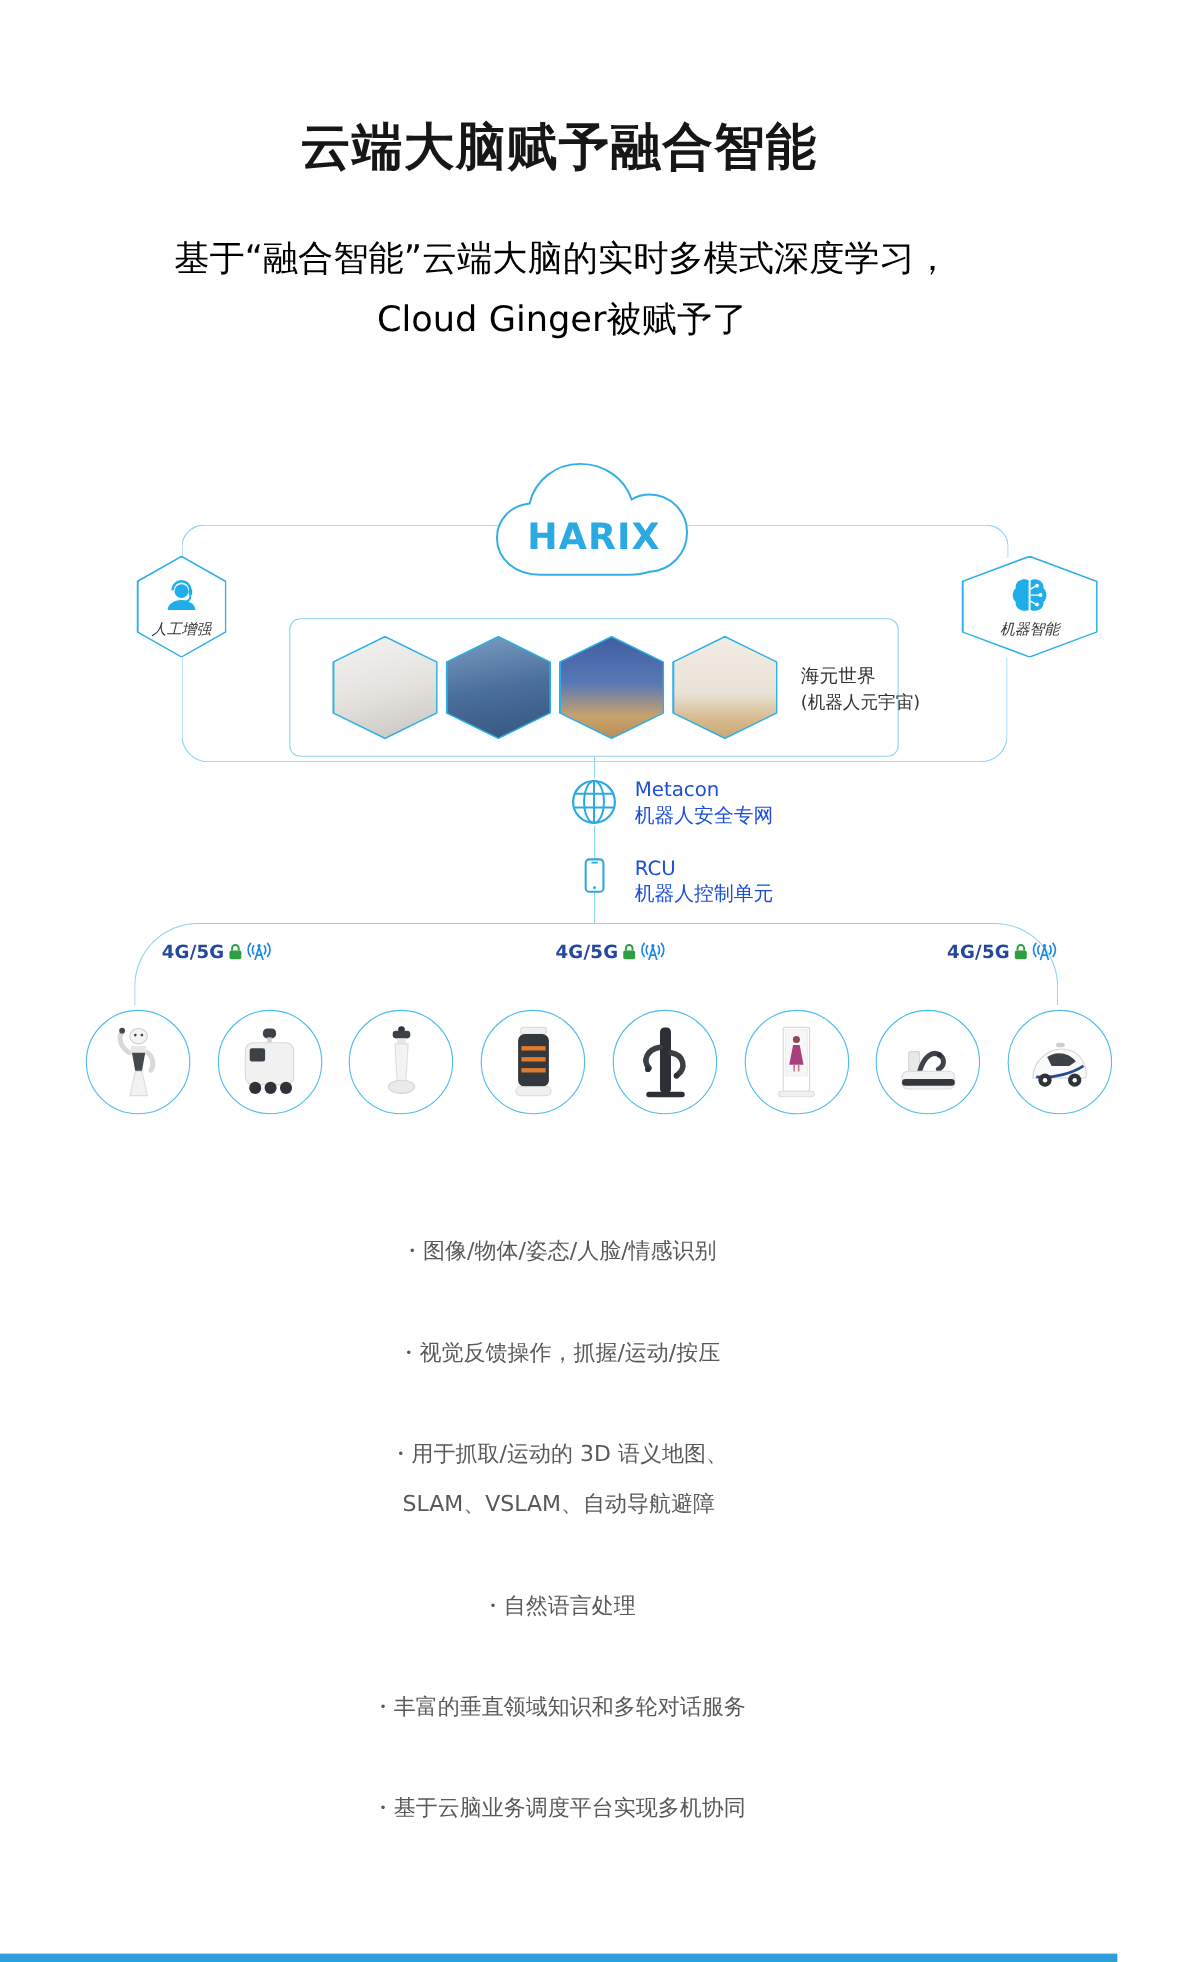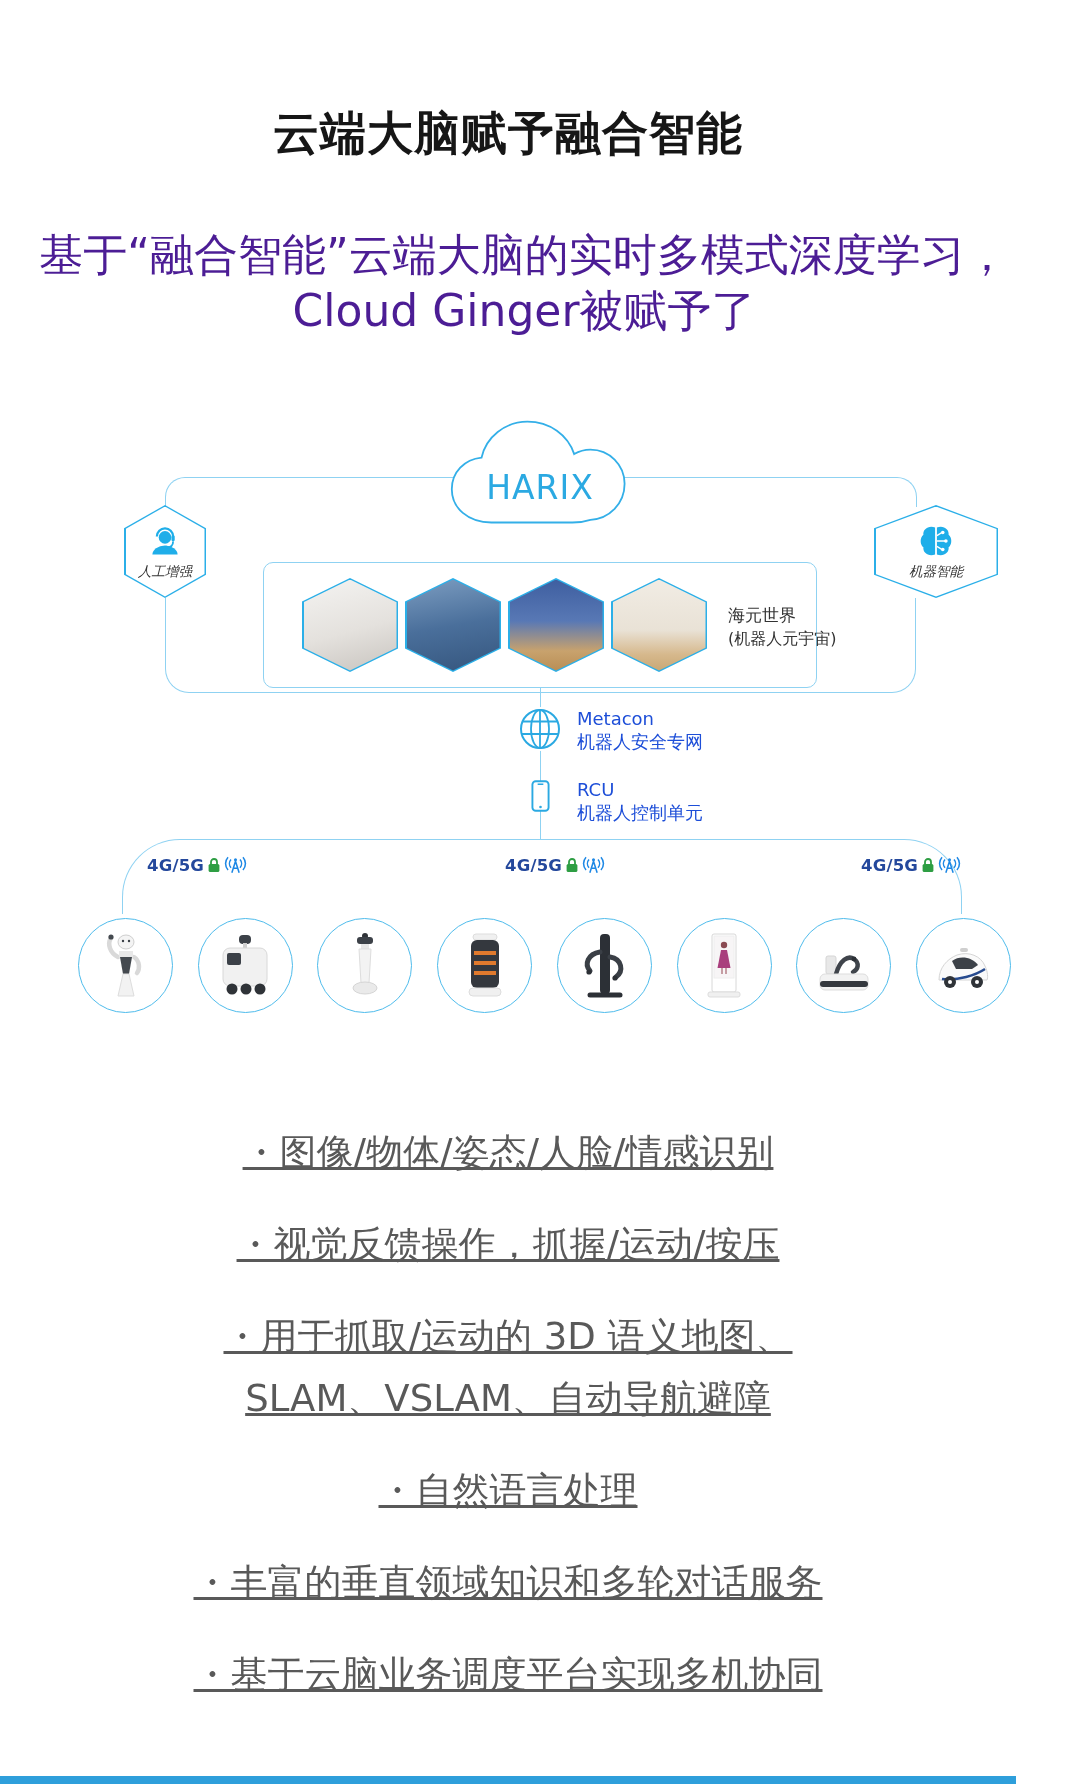--- a/index.html
+++ b/index.html
@@ -1,41 +1,41 @@
 <!DOCTYPE html>
 <html><head>
 <meta charset="utf-8">
 <style>
   html,body{margin:0;padding:0;background:#fff;}
   .page{position:relative;width:1016px;height:1784px;background:#ffffff;overflow:hidden;
         font-family:"DejaVu Sans","Liberation Sans",sans-serif;}
   
   .title{position:absolute;left:0;top:103px;width:100%;text-align:center;
          font-size:46px;font-weight:700;color:#161616;letter-spacing:1px;margin:0;}
-  .subtitle{position:absolute;left:0;width:100%;text-align:center;margin:16px;
-            font-size:44px;font-weight:400;color:#4c1d95;}
+  .subtitle{position:absolute;left:0;width:100%;text-align:center;margin:3px;
+            font-size:32px;font-weight:400;color:#000000;}
   .sub1{top:210px;}
   .sub2{top:266px;}
   
   .ln{position:absolute;border:0 solid #8fd2f2;}
   .top-connector{left:165px;top:477px;width:750px;height:29px;
       border-top-width:1.5px;border-left-width:1.5px;border-right-width:1.5px;
       border-radius:20px 20px 0 0;z-index:0;}
   .merge-left{left:165px;top:598px;width:375px;height:94px;
       border-left-width:1.5px;border-bottom-width:1.5px;border-bottom-left-radius:24px;z-index:0;}
   .merge-right{left:540px;top:598px;width:375px;height:94px;
       border-right-width:1.5px;border-bottom-width:1.5px;border-bottom-right-radius:24px;z-index:0;}
   .center-vert{left:540px;top:688px;width:0;height:151px;border-left-width:1.5px;z-index:0;}
   .bracket{left:122px;top:839px;width:838px;height:74px;
       border-top-width:1.5px;border-left-width:1.5px;border-right-width:1.5px;
       border-radius:58px 58px 0 0;z-index:0;}
   
   .cloud{position:absolute;left:433px;top:410px;width:214px;height:126px;z-index:2;}
   .cloud-label{position:absolute;left:433px;top:468px;width:214px;text-align:center;
-      font-size:33px;color:#2bা9e2;color:#2ba9e2;letter-spacing:1px;z-index:3;font-weight:400;}
+      font-size:33px;color:#2bা9e2;color:#2ba9e2;letter-spacing:1px;z-index:3;font-weight:700;}
   
   .hex{position:absolute;width:82px;height:93px;z-index:3;
        clip-path:polygon(50% 0,100% 25%,100% 75%,50% 100%,0 75%,0 25%);background:#2bafe8;font-style:italic;}
   .hex-in{position:absolute;left:1.5px;top:1.5px;right:1.5px;bottom:1.5px;
        clip-path:polygon(50% 0,100% 25%,100% 75%,50% 100%,0 75%,0 25%);background:#ffffff;
        display:flex;flex-direction:column;align-items:center;justify-content:center;gap:4px;}
   .hex-left{left:124px;top:505px;}
   .hex-right{left:874px;top:505px;padding-left:42px;}
   .hex-label{font-size:13.5px;color:#333;white-space:nowrap;}
   
@@ -61,21 +61,21 @@
   
   .net{position:absolute;top:855px;display:flex;align-items:center;gap:3px;z-index:2;}
   .net-left{left:147px;} .net-center{left:505px;} .net-right{left:861px;}
   .net span{font-size:16.5px;font-weight:700;color:#24489c;letter-spacing:.2px;}
   
   .robots{position:absolute;left:78px;top:918px;width:933px;display:flex;justify-content:space-between;z-index:2;}
   .robot-circle{width:95px;height:95px;border-radius:50%;border:1.8px solid #4fbcec;background:#fff;
       box-sizing:border-box;display:flex;align-items:center;justify-content:center;}
   
   .features{position:absolute;left:0;top:1114px;width:100%;text-align:center;color:#595959;}
-  .fl{margin:16px;font-size:37px;line-height:46px;text-decoration:underline;}
+  .fl{margin:0;font-size:20px;line-height:46px;}
   .gap{margin-top:46px;text-align:center;}
   
   .footer-bar{position:absolute;left:0;top:1776px;width:100%;height:8px;background:#2e9fdb;}
 </style>
 </head>
 <body>
 
 <div class="page">
 
   <h1 class="title">云端大脑赋予融合智能</h1>

